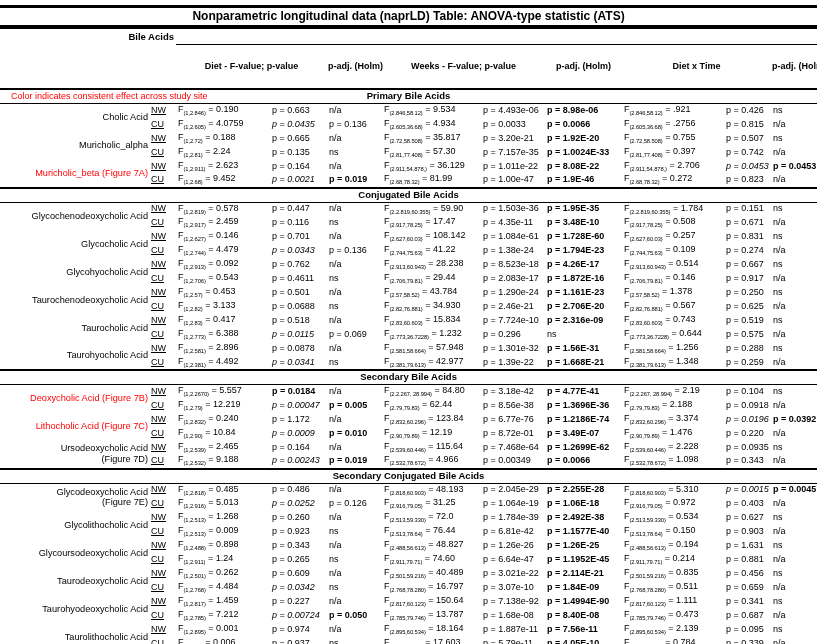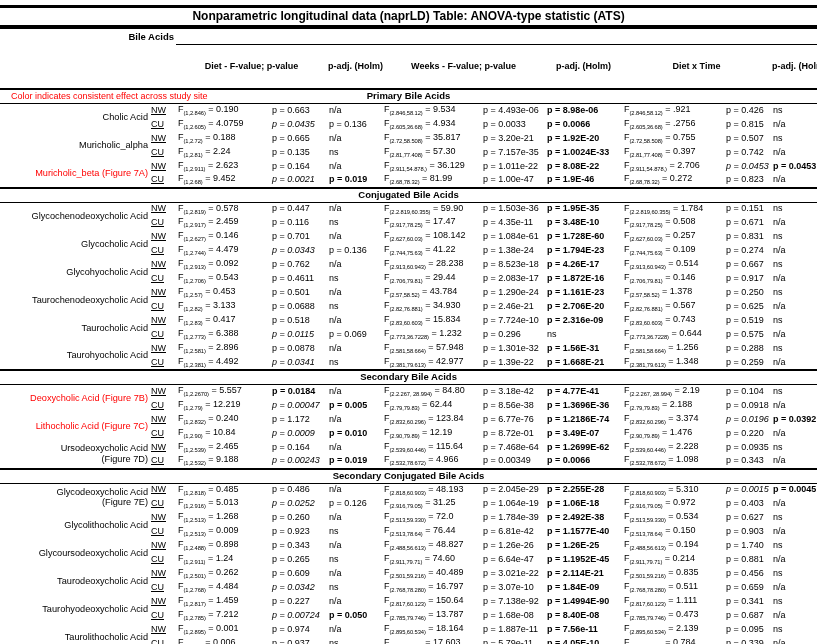--- a/index.html
+++ b/index.html
@@ -429,21 +429,21 @@
         <tr class="data-row">
           <td class="name-cell" rowspan="2">Glycoursodeoxycholic Acid</td>
           <td class="site-cell">NW</td>
           <td class="f-cell">F<sub>(1,2.488)</sub> = 0.898</td>
           <td class="p-cell st-n">p = 0.343</td>
           <td class="p-cell st-n">n/a</td>
           <td class="f-cell">F<sub>(2.488,56.613)</sub> = 48.827</td>
           <td class="p-cell">p = 1.26e-26</td>
           <td class="p-cell st-b">p = 1.26E-25</td>
           <td class="f-cell">F<sub>(2.488,56.613)</sub> = 0.194</td>
-          <td class="p-cell st-n">p = 1.740</td>
+          <td class="p-cell st-n">p = 1.631</td>
           <td class="p-cell st-n">ns</td>
         </tr>
         <tr class="data-row">
           <td class="site-cell">CU</td>
           <td class="f-cell">F<sub>(1,2.911)</sub> = 1.24</td>
           <td class="p-cell st-n">p = 0.265</td>
           <td class="p-cell st-n">ns</td>
           <td class="f-cell">F<sub>(2.911,79.71)</sub> = 74.60</td>
           <td class="p-cell">p = 6.64e-47</td>
           <td class="p-cell st-b">p = 1.1952E-45</td>

